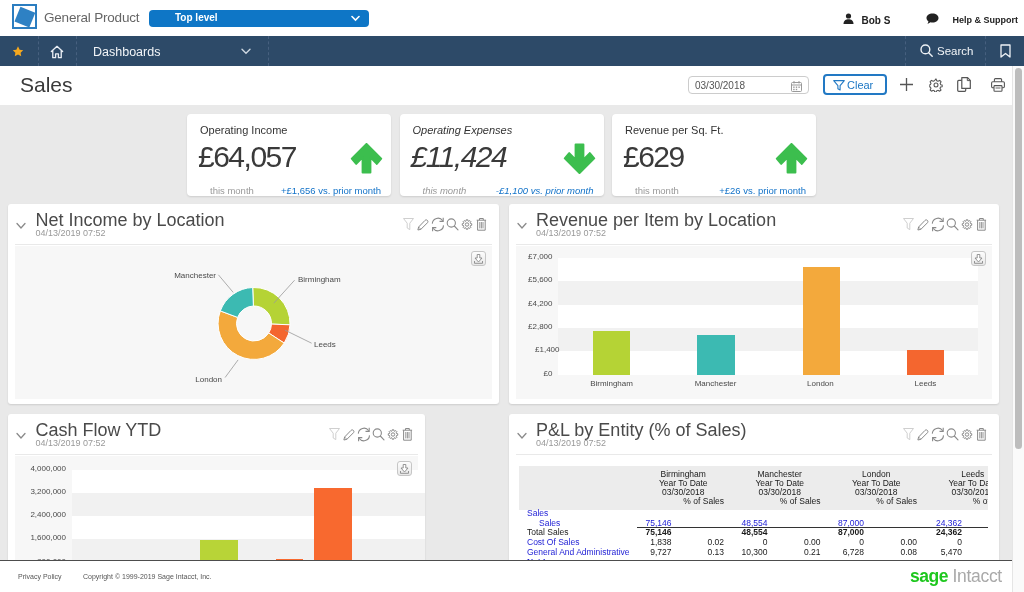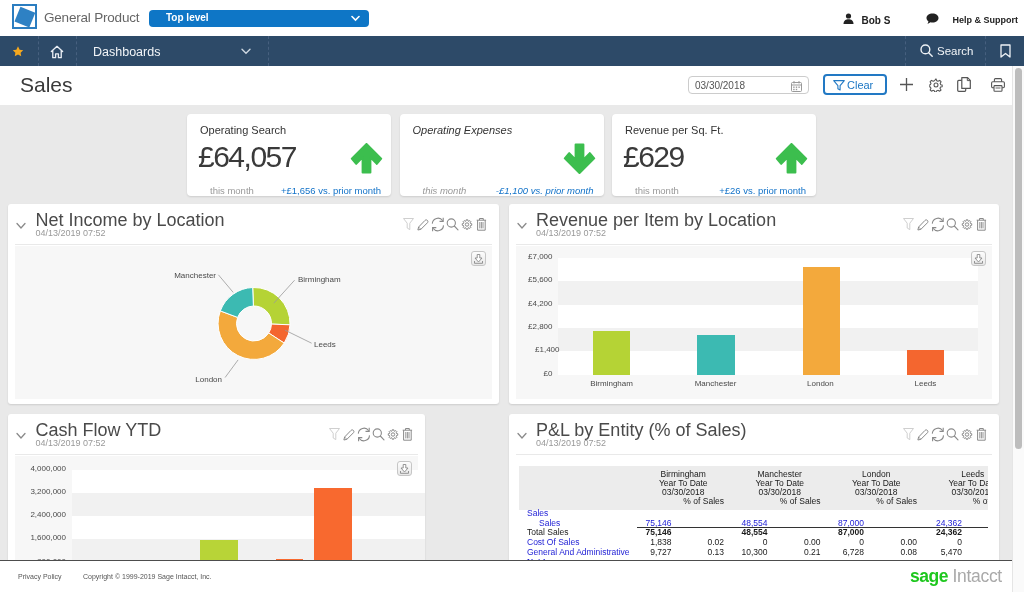--- a/index.html
+++ b/index.html
@@ -33,21 +33,21 @@
 </style>
 </head>
 <body>
 
 <div class="abs" style="left:0;top:0;width:1024px;height:36px;background:#fff;"></div>
 <div class="abs" style="left:12px;top:4px;width:25px;height:25px;border:2px solid #2b7dc0;background:#fff;">
   <div class="abs" style="left:2.8px;top:3.2px;width:15.5px;height:15.5px;background:#2e81c4;transform:rotate(22deg);"></div>
 </div>
 <div class="abs" style="left:44px;top:10px;font-size:13.5px;color:#666;letter-spacing:-0.2px;">General Product</div>
 <div class="abs" style="left:149px;top:9.5px;width:220px;height:17px;background:#0e76c6;border-radius:4px;">
-  <div class="abs" style="left:17px;top:2.5px;font-size:10px;font-weight:bold;color:#fff;">Top level</div>
+  <div class="abs" style="left:26px;top:2.5px;font-size:10px;font-weight:bold;color:#fff;">Top level</div>
   <svg class="abs" style="right:9px;top:5px;" width="9" height="7" viewBox="0 0 9 7">
       <path d="M1 1.5 L4.5 5 L8 1.5" stroke="#fff" stroke-width="1.6" fill="none" stroke-linecap="round"></path>
     </svg>
 </div>
 
 <svg class="abs" style="left:843px;top:13px;" width="11" height="11" viewBox="0 0 11 11">
     <circle cx="5.5" cy="3" r="2.6" fill="#222"></circle>
     <path d="M0.5 11 C0.5 7.5 3 6.2 5.5 6.2 C8 6.2 10.5 7.5 10.5 11 Z" fill="#222"></path>
   </svg>
 <div class="abs" style="left:861.5px;top:14.5px;font-size:10px;font-weight:bold;color:#222;white-space:nowrap;">Bob S</div>
@@ -115,30 +115,31 @@
     <path d="M10.3 0.9 L10.3 3.6 L13.1 3.6" stroke="#555" stroke-width="1" fill="none"></path>
   </svg>
 <svg class="abs" style="left:991px;top:78px;" width="14" height="14" viewBox="0 0 14 14">
     <path d="M3.4 3.8 L3.4 1.6 Q3.4 0.6 4.4 0.6 L9.6 0.6 Q10.6 0.6 10.6 1.6 L10.6 3.8" stroke="#555" stroke-width="1.1" fill="none"></path>
     <rect x="0.6" y="3.8" width="12.8" height="6" rx="1.2" stroke="#555" stroke-width="1.1" fill="none"></rect>
     <rect x="3" y="7.6" width="8" height="5.6" rx="0.8" stroke="#555" stroke-width="1.1" fill="#fff"></rect>
     <path d="M4.5 10 L9.5 10" stroke="#555" stroke-width="0.9"></path>
   </svg>
 
 <div class="kpi" style="left:187px;">
-  <div class="kt">Operating Search</div>
+  <div class="kt">Operating Income</div>
   <div class="kv">£64,057</div>
   <div class="km">this month</div>
   <div class="kb">+£1,656 vs. prior month</div>
   <svg class="abs" style="left:163px;top:29px;" width="33" height="31" viewBox="0 0 33 31">
       <path d="M16.5 1 L31.2 15.6 L26.8 20.9 L20.4 14.2 L20.4 29.5 L12.6 29.5 L12.6 14.2 L6.2 20.9 L1.8 15.6 Z" fill="#3cbe4e" stroke="#3cbe4e" stroke-width="2" stroke-linejoin="round"></path>
     </svg>
 </div>
 <div class="kpi" style="left:399.5px;font-style:italic;">
   <div class="kt">Operating Expenses</div>
+  <div class="kv">£11,424</div>
   <div class="km">this month</div>
   <div class="kb">-£1,100 vs. prior month</div>
   <svg class="abs" style="left:163px;top:29px;" width="33" height="31" viewBox="0 0 33 31">
       <path d="M16.5 30 L31.2 15.4 L26.8 10.1 L20.4 16.8 L20.4 1.5 L12.6 1.5 L12.6 16.8 L6.2 10.1 L1.8 15.4 Z" fill="#3cbe4e" stroke="#3cbe4e" stroke-width="2" stroke-linejoin="round"></path>
     </svg>
 </div>
 <div class="kpi" style="left:612px;">
   <div class="kt">Revenue per Sq. Ft.</div>
   <div class="kv">£629</div>
   <div class="km">this month</div>

